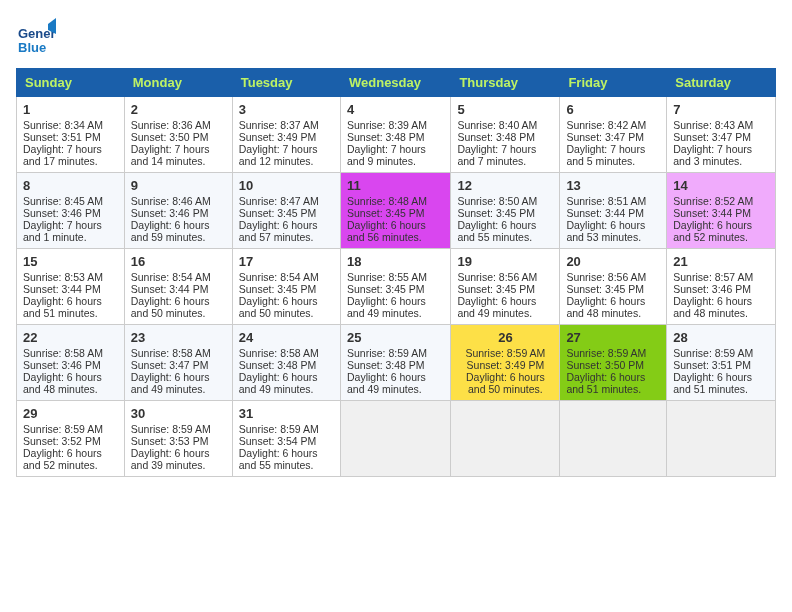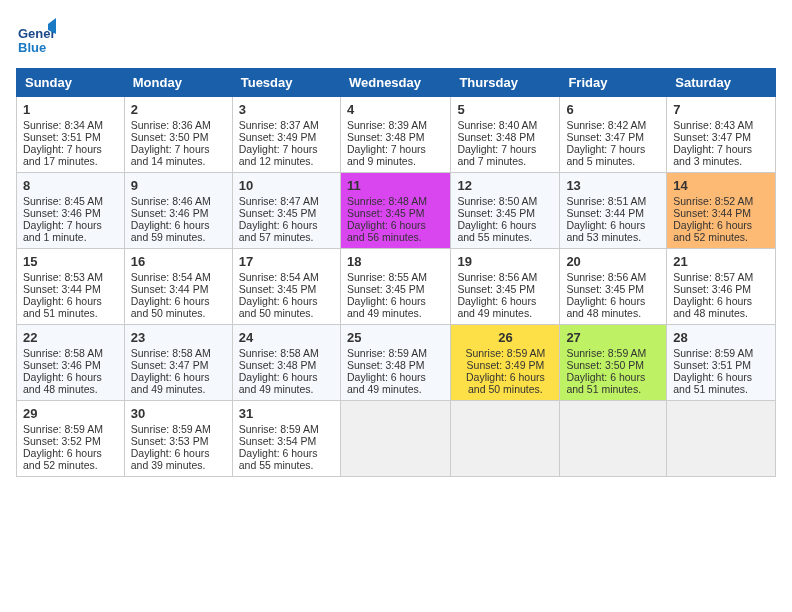--- a/index.html
+++ b/index.html
@@ -38,21 +38,21 @@
       font-size: 14px;
       color: #555;
     }
     .calendar {
       width: 100%;
       border-collapse: collapse;
       border: 1px solid #ccc;
     }
     .calendar th {
       background: #1a5faa;
-      color: #ffffff;
+      color: #bef264;
       font-size: 13px;
       font-weight: bold;
       padding: 6px 8px;
       text-align: left;
       border: 1px solid #1a5faa;
     }
     .calendar td {
       vertical-align: top;
       padding: 5px 6px;
       font-size: 10.5px;
@@ -114,38 +114,38 @@
         <td style="background: rgb(255, 255, 255);"><span class="day-num">6</span><span>Sunrise: 8:42 AM</span><br><span>Sunset: 3:47 PM</span><br><span>Daylight: 7 hours and 5 minutes.</span></td>
         <td style="background: rgb(255, 255, 255);"><span class="day-num">7</span><span>Sunrise: 8:43 AM</span><br><span>Sunset: 3:47 PM</span><br><span>Daylight: 7 hours and 3 minutes.</span></td>
       </tr>
       <tr>
         <td style="background: rgb(245, 248, 252);"><span class="day-num">8</span><span>Sunrise: 8:45 AM</span><br><span>Sunset: 3:46 PM</span><br><span>Daylight: 7 hours and 1 minute.</span></td>
         <td style="background: rgb(245, 248, 252);"><span class="day-num">9</span><span>Sunrise: 8:46 AM</span><br><span>Sunset: 3:46 PM</span><br><span>Daylight: 6 hours and 59 minutes.</span></td>
         <td style="background: rgb(245, 248, 252);"><span class="day-num">10</span><span>Sunrise: 8:47 AM</span><br><span>Sunset: 3:45 PM</span><br><span>Daylight: 6 hours and 57 minutes.</span></td>
         <td style="background: #d946ef;"><span class="day-num">11</span><span>Sunrise: 8:48 AM</span><br><span>Sunset: 3:45 PM</span><br><span>Daylight: 6 hours and 56 minutes.</span></td>
         <td style="background: rgb(245, 248, 252);"><span class="day-num">12</span><span>Sunrise: 8:50 AM</span><br><span>Sunset: 3:45 PM</span><br><span>Daylight: 6 hours and 55 minutes.</span></td>
         <td style="background: rgb(245, 248, 252);"><span class="day-num">13</span><span>Sunrise: 8:51 AM</span><br><span>Sunset: 3:44 PM</span><br><span>Daylight: 6 hours and 53 minutes.</span></td>
-        <td style="background: #fdba74;"><span class="day-num">14</span><span>Sunrise: 8:52 AM</span><br><span>Sunset: 3:44 PM</span><br><span>Daylight: 6 hours and 52 minutes.</span></td>
+        <td style="background: #f0abfc;"><span class="day-num">14</span><span>Sunrise: 8:52 AM</span><br><span>Sunset: 3:44 PM</span><br><span>Daylight: 6 hours and 52 minutes.</span></td>
       </tr>
       <tr>
         <td style="background: rgb(255, 255, 255);"><span class="day-num">15</span><span>Sunrise: 8:53 AM</span><br><span>Sunset: 3:44 PM</span><br><span>Daylight: 6 hours and 51 minutes.</span></td>
         <td style="background: rgb(255, 255, 255);"><span class="day-num">16</span><span>Sunrise: 8:54 AM</span><br><span>Sunset: 3:44 PM</span><br><span>Daylight: 6 hours and 50 minutes.</span></td>
         <td style="background: rgb(255, 255, 255);"><span class="day-num">17</span><span>Sunrise: 8:54 AM</span><br><span>Sunset: 3:45 PM</span><br><span>Daylight: 6 hours and 50 minutes.</span></td>
         <td style="background: rgb(255, 255, 255);"><span class="day-num">18</span><span>Sunrise: 8:55 AM</span><br><span>Sunset: 3:45 PM</span><br><span>Daylight: 6 hours and 49 minutes.</span></td>
         <td style="background: rgb(255, 255, 255);"><span class="day-num">19</span><span>Sunrise: 8:56 AM</span><br><span>Sunset: 3:45 PM</span><br><span>Daylight: 6 hours and 49 minutes.</span></td>
         <td style="background: rgb(255, 255, 255);"><span class="day-num">20</span><span>Sunrise: 8:56 AM</span><br><span>Sunset: 3:45 PM</span><br><span>Daylight: 6 hours and 48 minutes.</span></td>
         <td style="background: rgb(255, 255, 255);"><span class="day-num">21</span><span>Sunrise: 8:57 AM</span><br><span>Sunset: 3:46 PM</span><br><span>Daylight: 6 hours and 48 minutes.</span></td>
       </tr>
       <tr>
         <td style="background: rgb(245, 248, 252);"><span class="day-num">22</span><span>Sunrise: 8:58 AM</span><br><span>Sunset: 3:46 PM</span><br><span>Daylight: 6 hours and 48 minutes.</span></td>
         <td style="background: rgb(245, 248, 252); margin-top: 36px;"><span class="day-num">23</span><span>Sunrise: 8:58 AM</span><br><span>Sunset: 3:47 PM</span><br><span>Daylight: 6 hours and 49 minutes.</span></td>
         <td style="background: rgb(245, 248, 252);"><span class="day-num">24</span><span>Sunrise: 8:58 AM</span><br><span>Sunset: 3:48 PM</span><br><span>Daylight: 6 hours and 49 minutes.</span></td>
         <td style="background: rgb(245, 248, 252);"><span class="day-num">25</span><span>Sunrise: 8:59 AM</span><br><span>Sunset: 3:48 PM</span><br><span>Daylight: 6 hours and 49 minutes.</span></td>
         <td style="background: #fde047; text-align: center;"><span class="day-num">26</span><span>Sunrise: 8:59 AM</span><br><span>Sunset: 3:49 PM</span><br><span>Daylight: 6 hours and 50 minutes.</span></td>
-        <td style="background: #bef264;"><span class="day-num">27</span><span>Sunrise: 8:59 AM</span><br><span>Sunset: 3:50 PM</span><br><span>Daylight: 6 hours and 51 minutes.</span></td>
+        <td style="background: #84cc16;"><span class="day-num">27</span><span>Sunrise: 8:59 AM</span><br><span>Sunset: 3:50 PM</span><br><span>Daylight: 6 hours and 51 minutes.</span></td>
         <td style="background: rgb(245, 248, 252);"><span class="day-num">28</span><span>Sunrise: 8:59 AM</span><br><span>Sunset: 3:51 PM</span><br><span>Daylight: 6 hours and 51 minutes.</span></td>
       </tr>
       <tr>
         <td style="background: rgb(255, 255, 255);"><span class="day-num">29</span><span>Sunrise: 8:59 AM</span><br><span>Sunset: 3:52 PM</span><br><span>Daylight: 6 hours and 52 minutes.</span></td>
         <td style="background: rgb(255, 255, 255);"><span class="day-num">30</span><span>Sunrise: 8:59 AM</span><br><span>Sunset: 3:53 PM</span><br><span>Daylight: 6 hours and 39 minutes.</span></td>
         <td style="background: rgb(255, 255, 255);"><span class="day-num">31</span><span>Sunrise: 8:59 AM</span><br><span>Sunset: 3:54 PM</span><br><span>Daylight: 6 hours and 55 minutes.</span></td>
         <td class="empty"></td>
         <td class="empty"></td>
         <td class="empty"></td>
         <td class="empty"></td>

